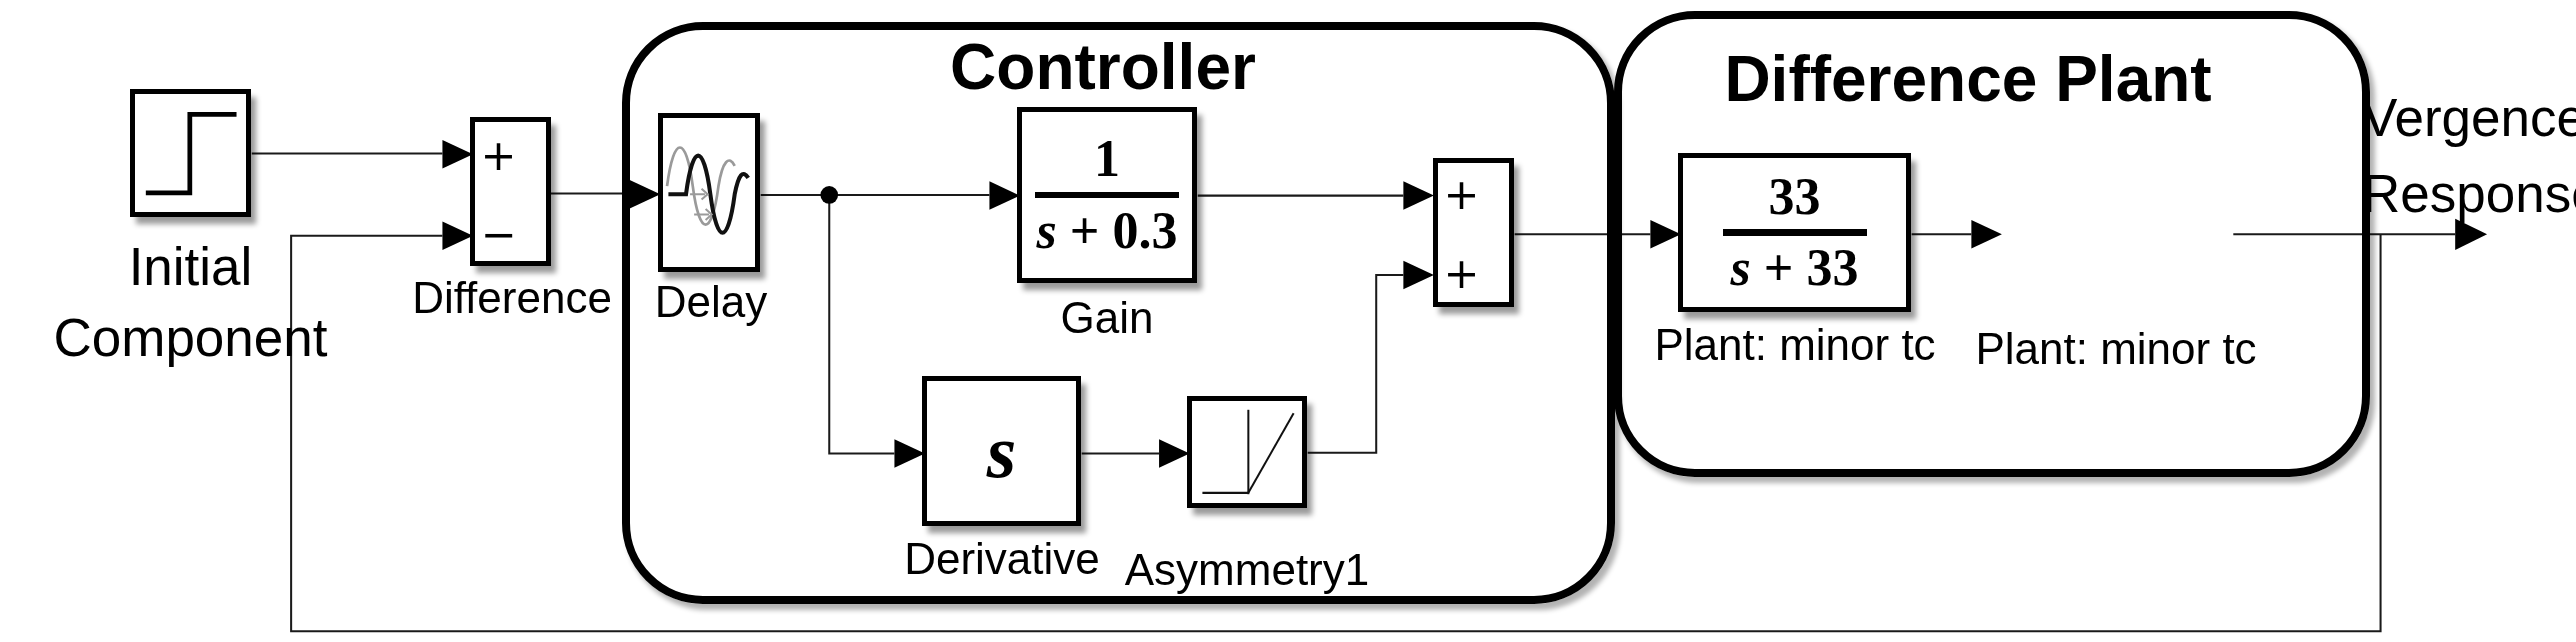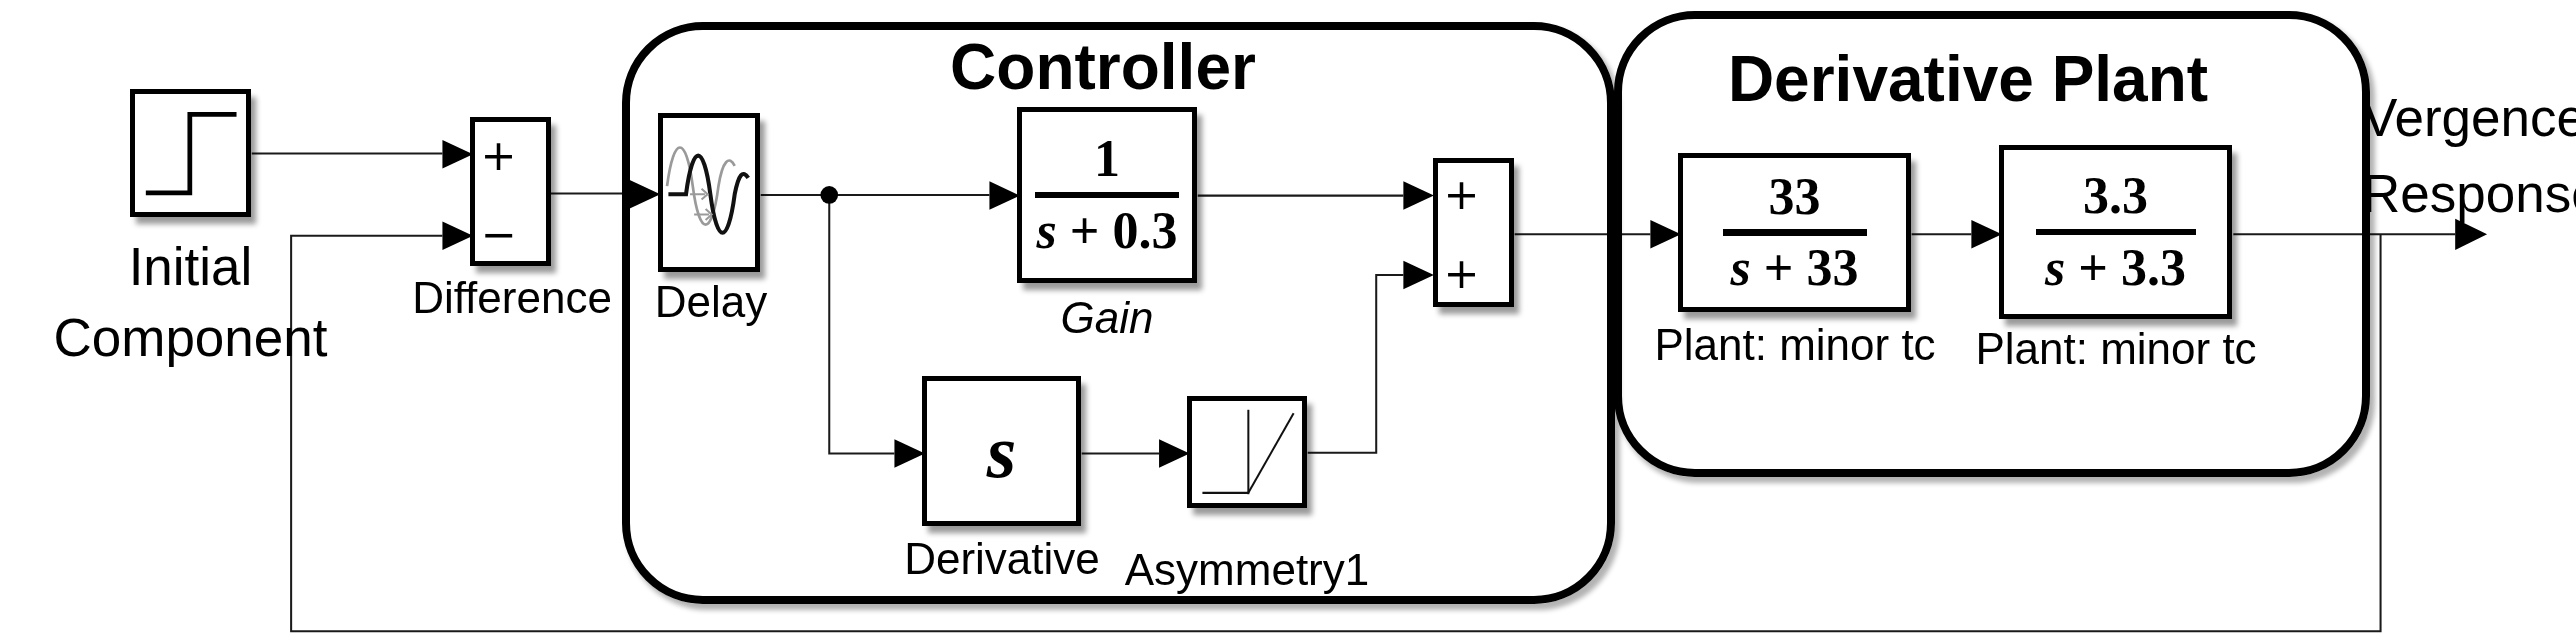--- a/index.html
+++ b/index.html
@@ -71,21 +71,21 @@
       <polygon points="2950,345 2905,324 2905,366"></polygon>
       <polygon points="3665,345 3618,322 3618,368"></polygon>
       <circle cx="1222" cy="287" r="13"></circle>
     </g>
   </svg>
 
   <div class="group" style="left:622px;top:22px;width:977px;height:566px;"></div>
   <div class="group-title" style="left:1103px;top:35px;">Controller</div>
 
   <div class="group" style="left:1614px;top:11px;width:740px;height:450px;"></div>
-  <div class="group-title" style="left:1968px;top:47px;">Derivative Plant</div>
+  <div class="group-title" style="left:1968px;top:47px;">Difference Plant</div>
 
   <div class="block" style="left:130px;top:89px;width:111px;height:118px;">
     <svg class="icon-svg" width="111" height="118" viewBox="0 0 164 174">
       <polyline points="16,146 81,146 81,30 150,30" fill="none" stroke="#000" stroke-width="7"></polyline>
     </svg>
   </div>
   <div class="para" style="left:41px;top:231px;width:299px;">
     <span>Initial</span>
     <span>Component</span>
   </div>
@@ -106,21 +106,21 @@
   </div>
   <div class="lbl" style="left:711px;top:280px;">Delay</div>
 
   <div class="block" style="left:1017px;top:107px;width:170px;height:166px;">
     <div class="tf">
       <div>1</div>
       <div class="bar" style="width:144px;"></div>
       <div><span class="var">s</span><span> + 0.3</span></div>
     </div>
   </div>
-  <div class="lbl" style="left:1107px;top:296px;font-style:italic;">Gain</div>
+  <div class="lbl" style="left:1107px;top:296px;">Gain</div>
 
   <div class="block" style="left:922px;top:376px;width:149px;height:140px;">
     <div class="deriv-s">s</div>
   </div>
   <div class="lbl" style="left:1002px;top:537px;text-align:right;">Derivative</div>
 
   <div class="block" style="left:1187px;top:396px;width:110px;height:102px;">
     <svg class="icon-svg" width="110" height="102" viewBox="0 0 162 151">
       <line x1="83" y1="13" x2="83" y2="138" stroke="#111" stroke-width="3"></line>
       <line x1="15" y1="136" x2="83" y2="136" stroke="#111" stroke-width="3"></line>
@@ -136,27 +136,20 @@
 
   <div class="block" style="left:1678px;top:153px;width:223px;height:149px;">
     <div class="tf">
       <div>33</div>
       <div class="bar" style="width:144px;"></div>
       <div><span class="var">s</span><span> + 33</span></div>
     </div>
   </div>
   <div class="lbl" style="left:1795px;top:323px;">Plant: minor tc</div>
 
-  <div class="block" style="left:1999px;top:145px;width:223px;height:164px;">
-    <div class="tf">
-      <div>3.3</div>
-      <div class="bar" style="width:160px;"></div>
-      <div><span class="var">s</span><span> + 3.3</span></div>
-    </div>
-  </div>
   <div class="lbl" style="left:2116px;top:327px;">Plant: minor tc</div>
 
   <div class="out-para" style="left:2362px;top:80px;">
     <span>Vergence</span>
     <span>Response</span>
   </div>
 
 </div>
 
 

